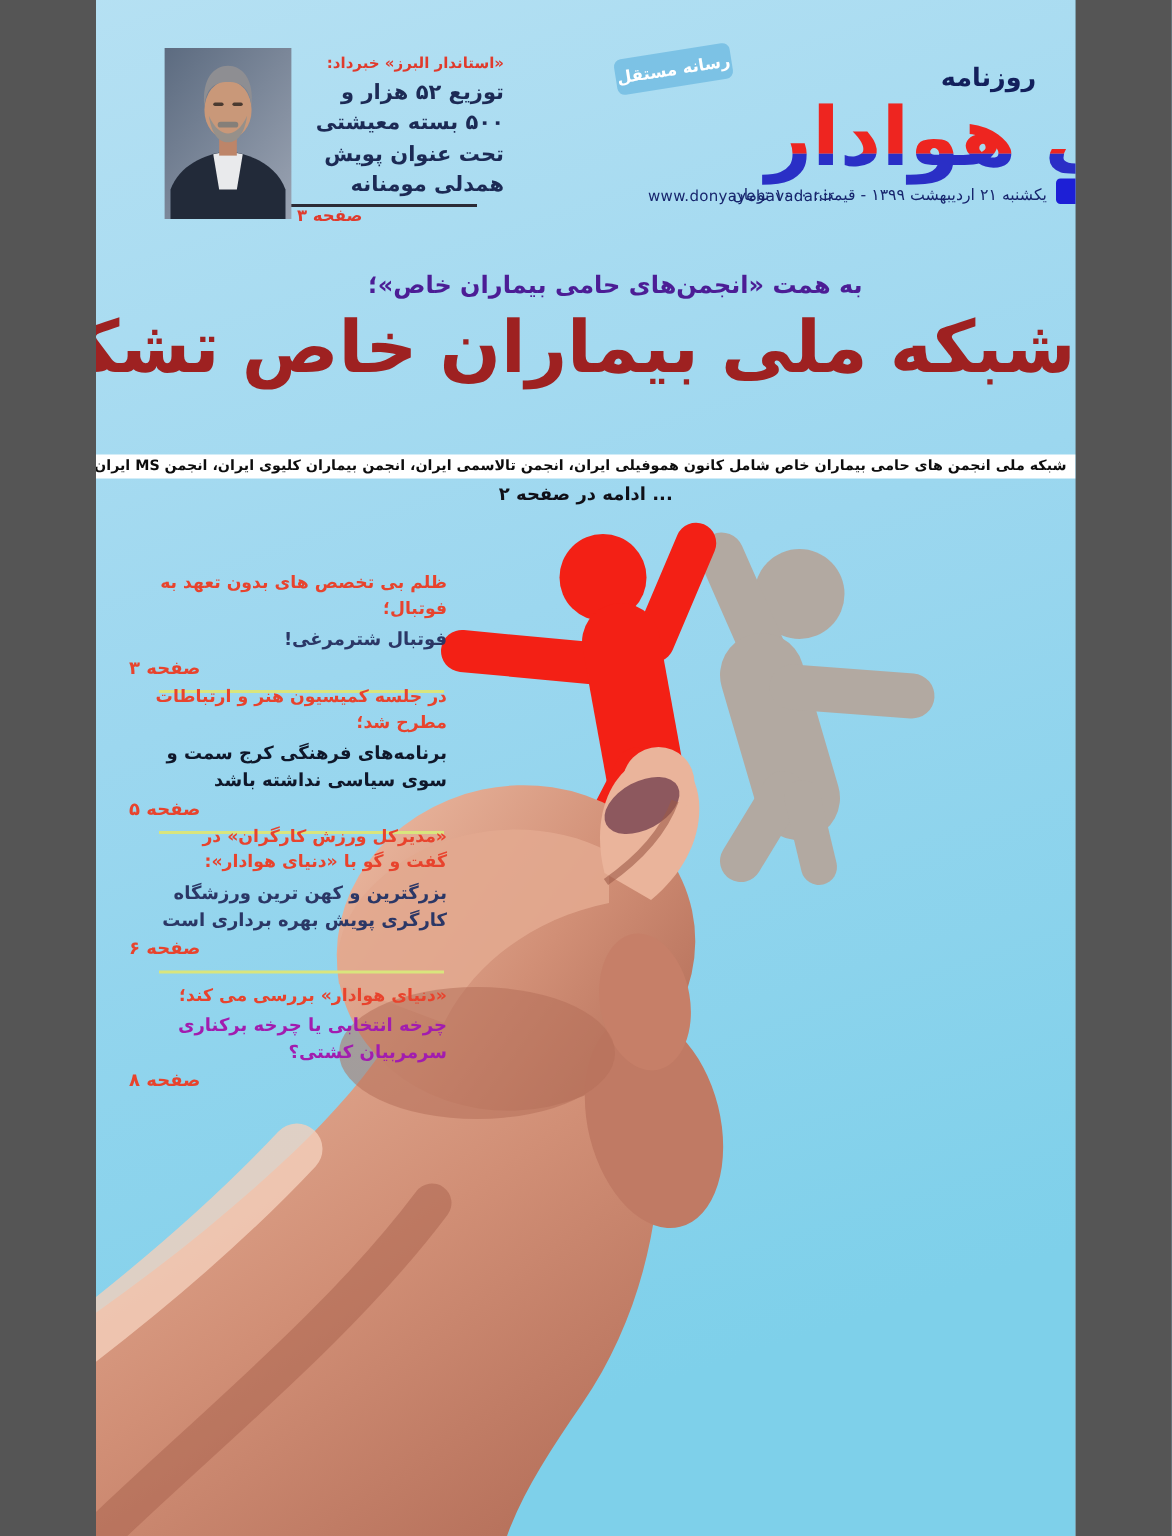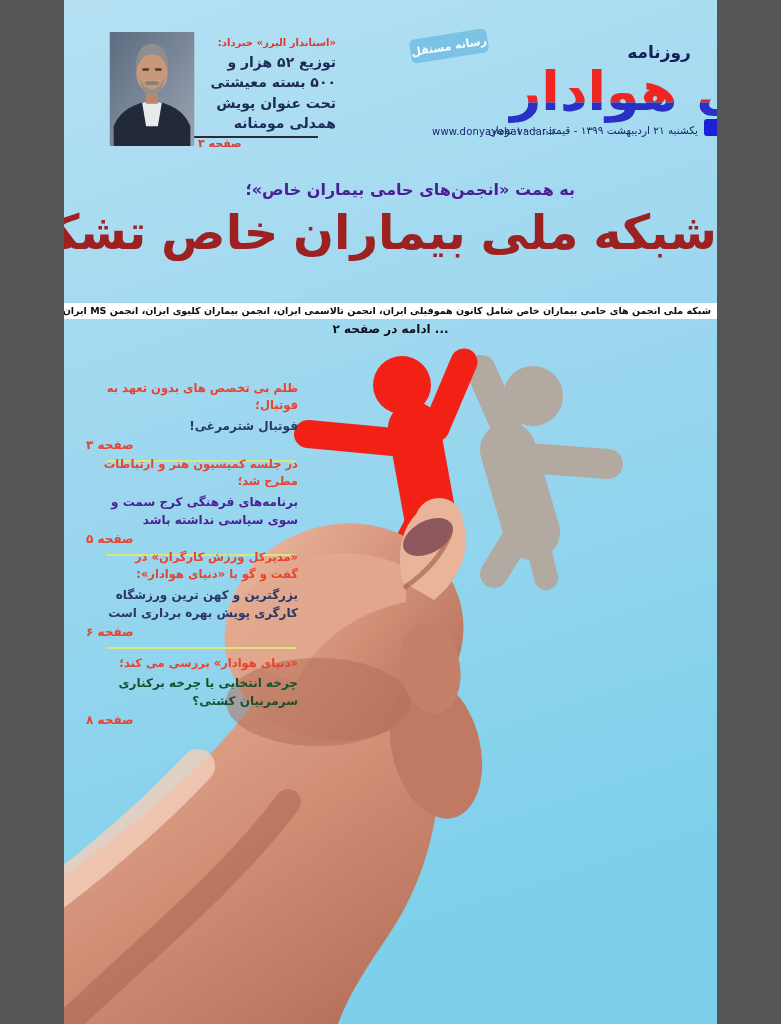--- a/index.html
+++ b/index.html
@@ -169,31 +169,31 @@
 
   <div class="side-item item-1">
     <div class="side-kicker">ظلم بی تخصص های بدون تعهد به فوتبال؛</div>
     <div class="side-headline" style="color: rgb(43, 55, 102);">فوتبال شترمرغی!</div>
     <div class="side-page">صفحه ۳</div>
     <hr class="side-div">
   </div>
 
   <div class="side-item item-2">
     <div class="side-kicker">در جلسه کمیسیون هنر و ارتباطات مطرح شد؛</div>
-    <div class="side-headline" style="color: #4c1d95;">برنامه‌های فرهنگی کرج سمت و سوی سیاسی نداشته باشد</div>
+    <div class="side-headline" style="color: #0f172a;">برنامه‌های فرهنگی کرج سمت و سوی سیاسی نداشته باشد</div>
     <div class="side-page">صفحه ۵</div>
     <hr class="side-div">
   </div>
 
   <div class="side-item item-3">
     <div class="side-kicker narrow">«مدیرکل ورزش کارگران» در گفت و گو با «دنیای هوادار»:</div>
     <div class="side-headline" style="color: rgb(43, 55, 102);">بزرگترین و کهن ترین ورزشگاه کارگری پویش بهره برداری است</div>
     <div class="side-page">صفحه ۶</div>
     <hr class="side-div">
   </div>
 
   <div class="side-item item-4">
     <div class="side-kicker">«دنیای هوادار» بررسی می کند؛</div>
-    <div class="side-headline" style="color: #14532d;">چرخه انتخابی یا چرخه برکناری سرمربیان کشتی؟</div>
+    <div class="side-headline" style="color: #a21caf;">چرخه انتخابی یا چرخه برکناری سرمربیان کشتی؟</div>
     <div class="side-page">صفحه ۸</div>
   </div>
 
 </div>
 
 </body></html>

